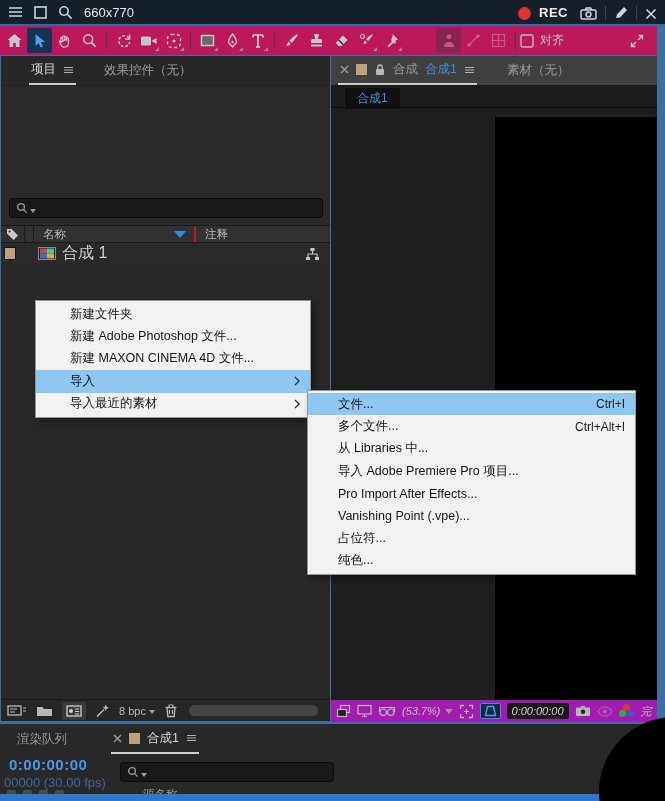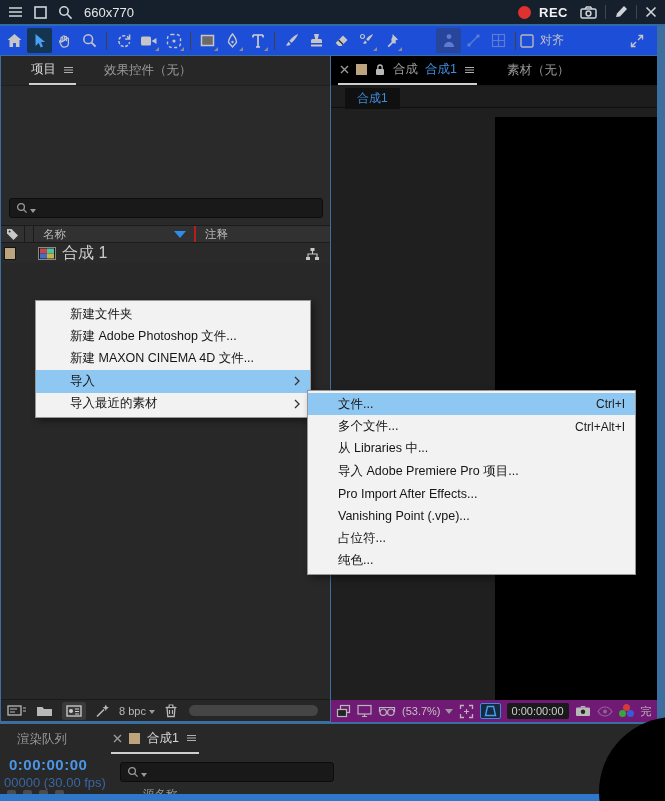--- a/index.html
+++ b/index.html
@@ -13,30 +13,30 @@
   .icon { display: inline-flex; align-items: center; justify-content: center; }
   .icon svg { display: block; }
 
   
   .titlebar {
     position: absolute; top: 0; left: 0; width: 665px; height: 24px;
     background: #16202c; display: flex; align-items: center;
     padding: 0 8px; gap: 11px; z-index: 50;
   }
   .titlebar .size-label { color: #e6e6e6; font-size: 13px; }
-  .titlebar .right { margin-left: auto; display: flex; align-items: center; gap: 8px; }
+  .titlebar .right { margin-left: auto; display: flex; align-items: flex-end; gap: 8px; }
   .rec-dot { width: 13px; height: 13px; border-radius: 50%; background: #e03131; }
   .rec-text { color: #f2f2f2; font-size: 13px; font-weight: bold; letter-spacing: .5px; }
   .tb-sep { width: 1px; height: 14px; background: #3a4654; }
   .top-blue { position: absolute; top: 24px; left: 0; width: 665px; height: 2px; background: #2e6ba8; z-index: 49; }
 
   
   .toolbar {
     position: absolute; top: 26px; left: 0; right: 8px; height: 29px;
-    background: #1d4ed8; display: flex; align-items: center; padding: 0 2px;
+    background: #be185d; display: flex; align-items: center; padding: 0 2px;
   }
   .tool { width: 25px; height: 25px; display: flex; align-items: center; justify-content: center;
     position: relative; border-radius: 2px; }
   .tool.active { background: #14344f; }
   .tool.dim { opacity: .38; }
   .tool.boxed { background: #383838; }
   .tsep { width: 1px; height: 18px; background: #404040; margin: 0 4px; }
   .corner::after { content:""; position:absolute; right:2px; bottom:2px;
     border-left:4px solid transparent; border-bottom:4px solid #8f8f8f; }
   .align-group { display:flex; align-items:center; gap:6px; color:#c4c4c4; font-size:12px; }
@@ -78,31 +78,31 @@
     display: flex; align-items: center; gap: 9px; padding: 0 6px; }
   .bpc { color: #b8b8b8; font-size: 11px; display:flex; align-items:center; gap:3px; }
   .scroll-pill { flex: 1; height: 11px; background: #454545; border-radius: 6px; margin: 0 6px 0 2px; }
   .newcomp-box { background:#3a3a3a; border-radius:2px; width:24px; height:18px;
     display:flex; align-items:center; justify-content:center; }
 
   
   .right-panel { position: absolute; left: 331px; top: 55px; width: 326px; height: 667px;
     background: #1f1f1f; border-top: 1px solid #3c6f9f; }
   .rp-tabs { height: 30px; display: flex; align-items: flex-end; padding-left: 7px; gap: 28px;
-    background: #000000; border-bottom: 1px solid #181818; }
+    background: #404040; border-bottom: 1px solid #181818; }
   .comp-tab-name { color: #3f8de0; }
   .comp-tab-prefix { color: #9a9a9a; }
   .tan-sq { width: 11px; height: 11px; background: #bda47e; }
   .rp-strip { height: 22px; background: #1d1d1d; border-bottom: 1px solid #0f0f0f; }
   .view-chip { display: inline-block; margin: 2px 0 0 14px; padding: 2px 12px 3px 12px;
     background: #101010; color: #3f8de0; font-size: 12px; border-bottom: 1px solid #3f6e9e; }
   .rp-viewer { position: absolute; left: 0; top: 53px; right: 0; bottom: 22px; background: #1f1f1f; }
   .comp-frame { position: absolute; left: 164px; top: 8px; right: 0; bottom: 0; background: #000; }
-  .rp-footer { position: absolute; left: 0; bottom: 0; right: 0; height: 22px; background: #701a75;
-    display: flex; align-items: center; gap: 6px; padding: 0 5px; font-size: 11px; color: #c2c2c2; }
+  .rp-footer { position: absolute; left: 0; bottom: 0; right: 0; height: 22px; background: #a21caf;
+    display: flex; align-items: center; gap: 6px; padding: 0 5px; font-size: 11px; color: #c2c2c2; font-style: italic; }
   .zoom-label { display:flex; align-items:center; gap:4px; }
   .chev-down { width:0;height:0;border-left:4px solid transparent;border-right:4px solid transparent;
     border-top:5px solid #9a9a9a; }
   .mask-btn { border:1px solid #3f8de0; border-radius:2px; padding:1px 2px; background:#132c42; }
   .tc-chip { background:#1a1a1a; padding: 2px 5px; border-radius:2px; color:#cfcfcf; }
   .rgb-dots { position:relative; width:16px; height:14px; }
   .rgb-dots span { position:absolute; width:7px; height:7px; border-radius:50%; }
   .dot-r { background:#d23b3b; left:4px; top:0; }
   .dot-g { background:#3ba53b; left:0; top:6px; }
   .dot-b { background:#3b5bd2; left:8px; top:6px; }

